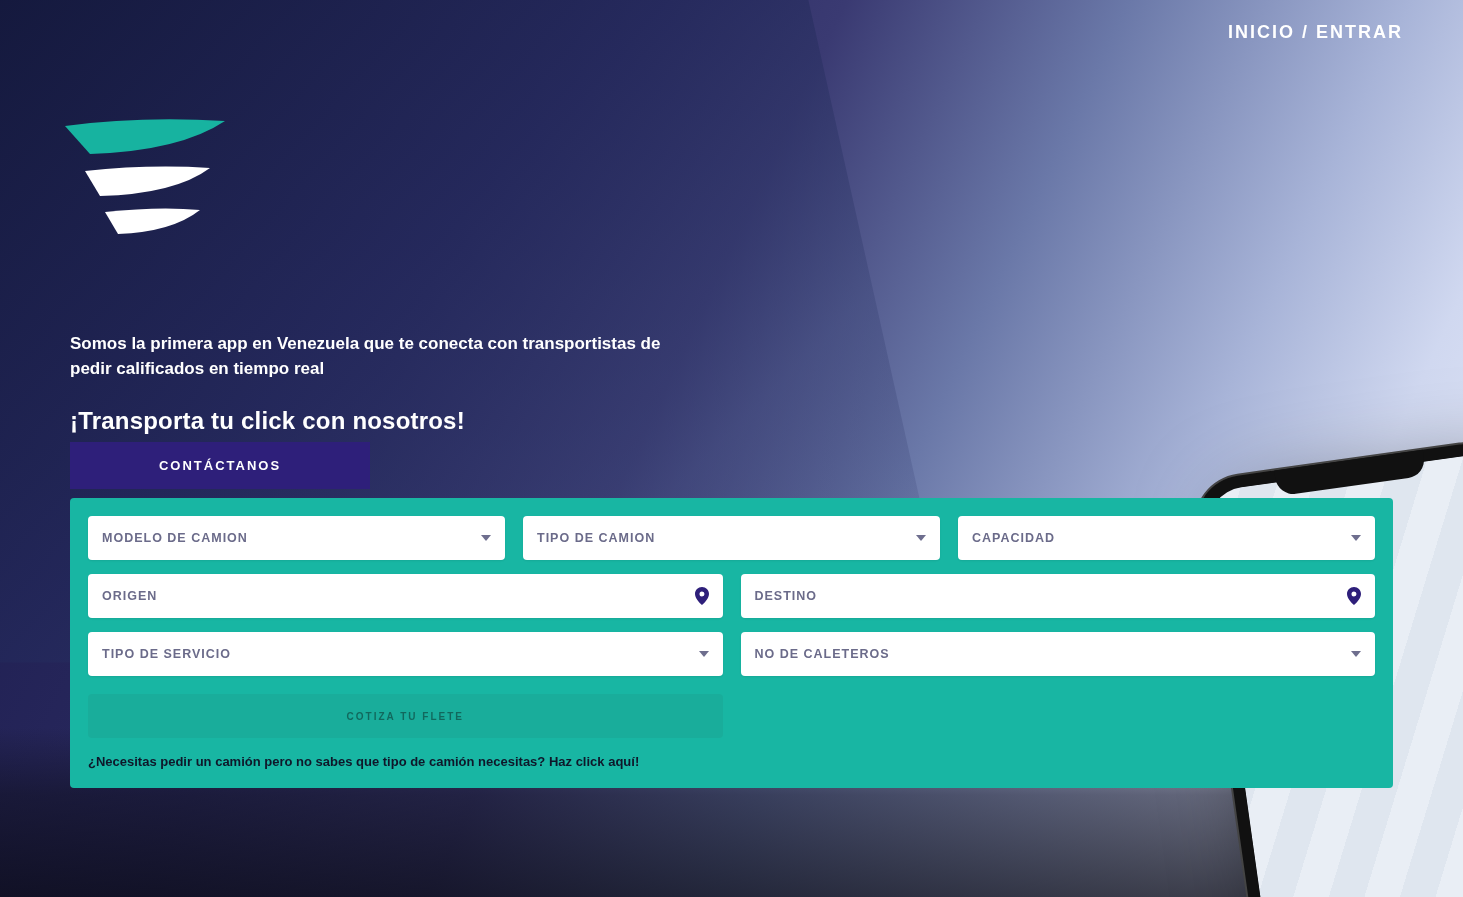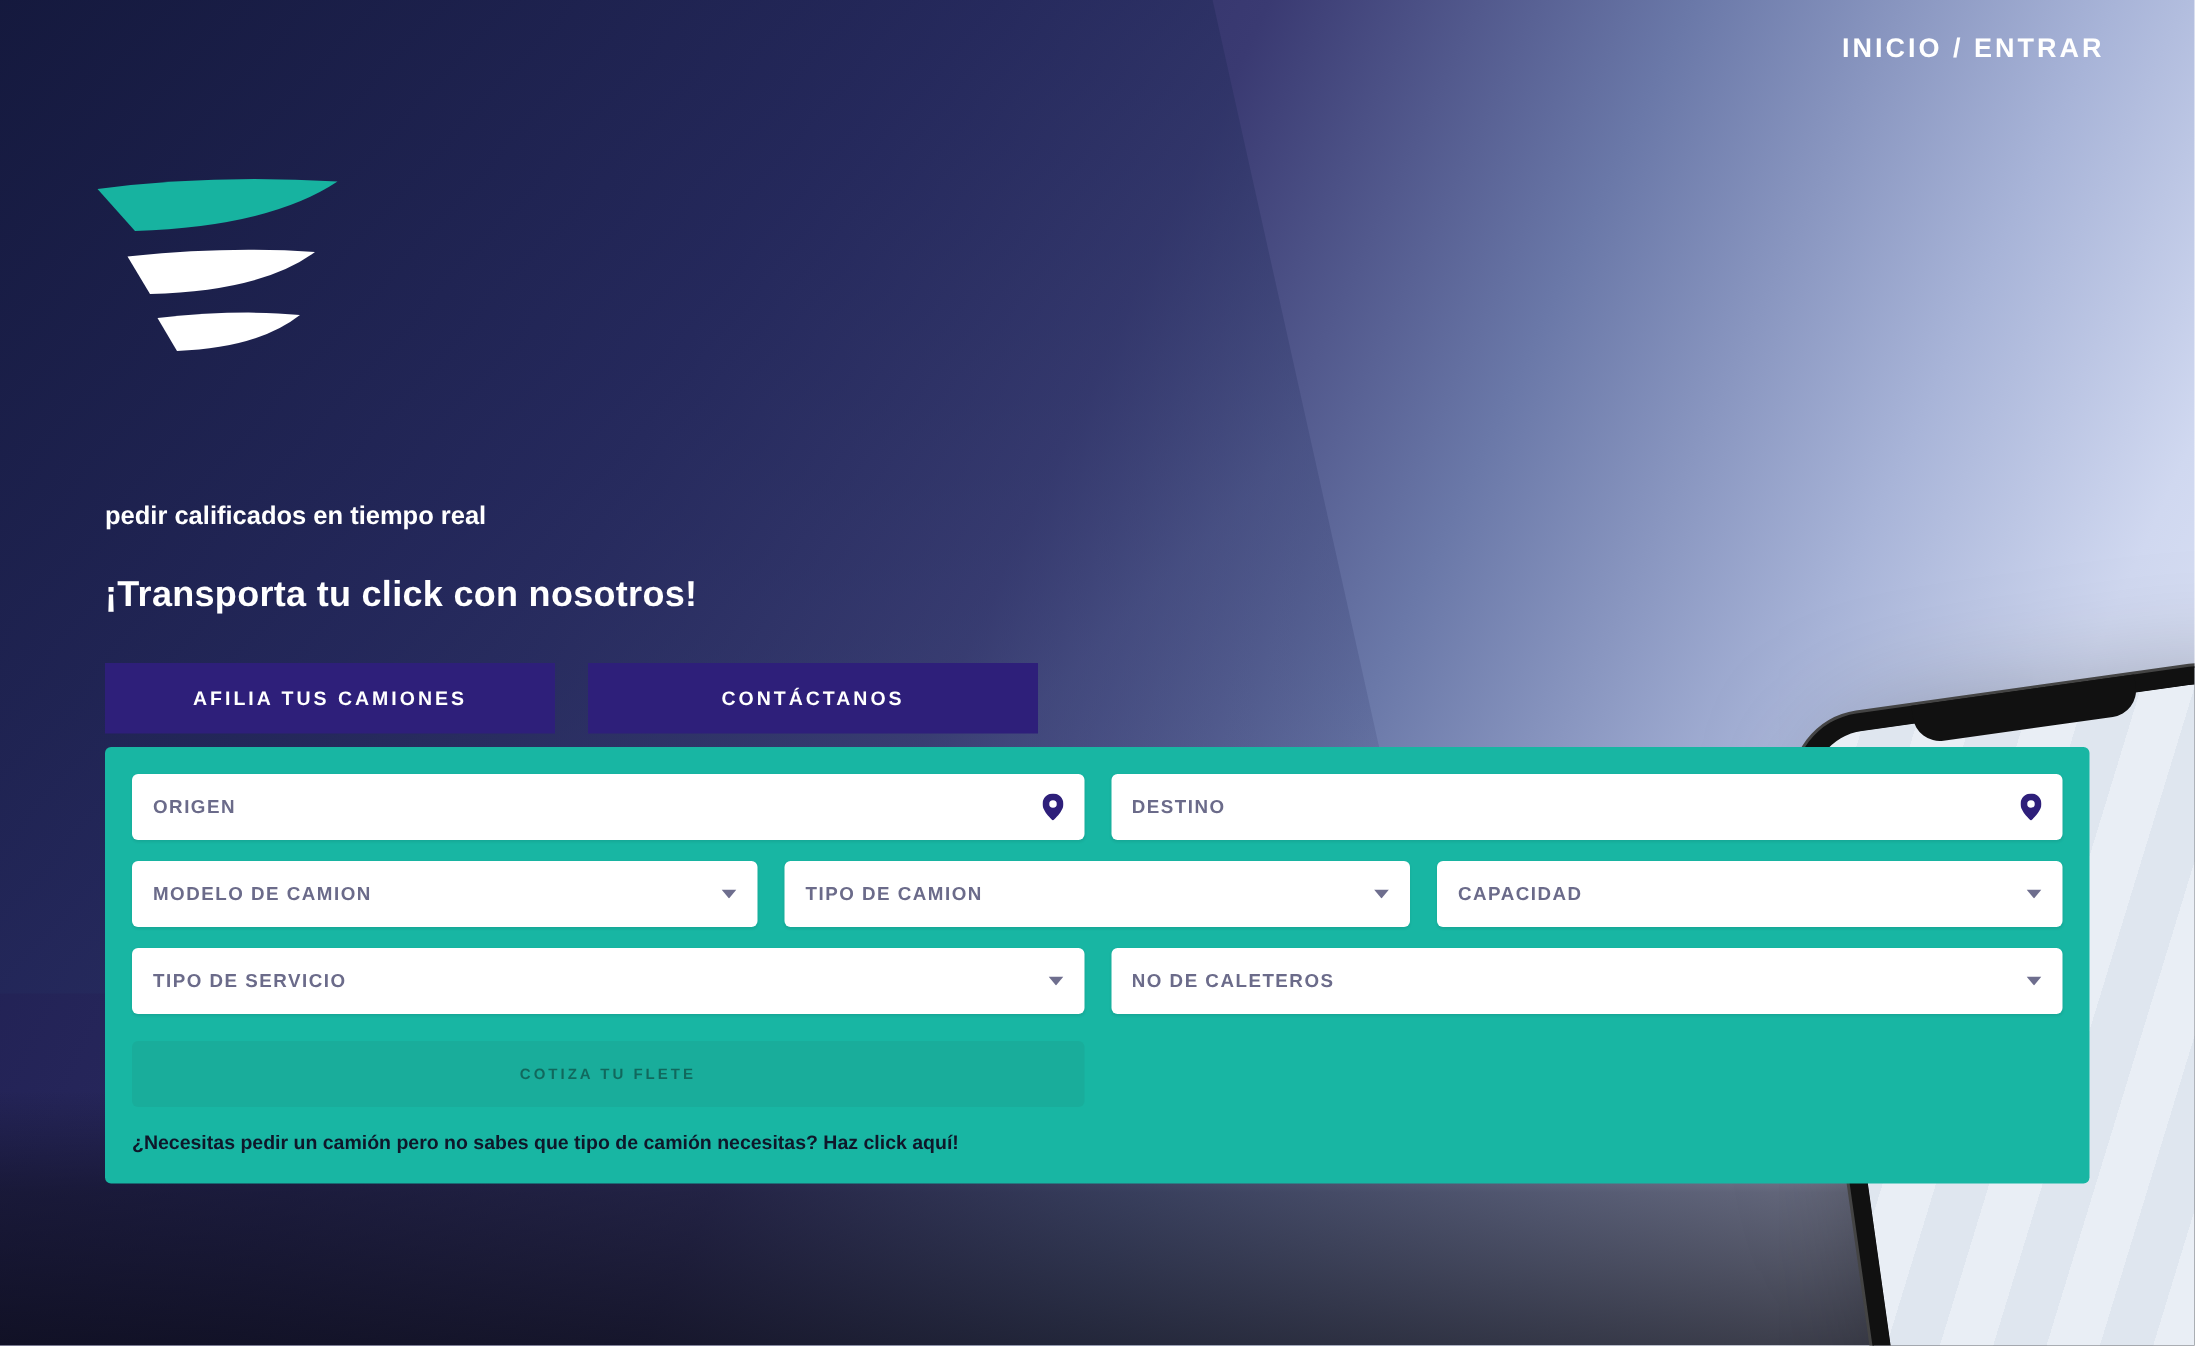--- a/index.html
+++ b/index.html
@@ -122,77 +122,77 @@
   <span class="wing">
     <svg width="170" height="140" viewBox="0 0 170 140">
       <path d="M5 10 Q80 0 165 5 Q120 35 30 38 Z" fill="#17b3a0"></path>
       <path d="M25 55 Q90 48 150 52 Q115 78 40 80 Z" fill="#ffffff"></path>
       <path d="M45 96 Q100 90 140 94 Q112 116 58 118 Z" fill="#ffffff"></path>
     </svg>
   </span>
 </div>
 
 <div class="copy">
+  <p>Somos la primera app en Venezuela que te conecta con transportistas de</p>
   <p>pedir calificados en tiempo real</p>
   <h2>¡Transporta tu click con nosotros!</h2>
 </div>
 
 <div class="ctas">
-  <button class="cta">AFILIA TUS CAMIONES</button>
   <button class="cta">CONTÁCTANOS</button>
 </div>
 
 <div class="panel">
+
+  <div class="row">
+    <div class="field select">
+      <span class="ph">MODELO DE CAMION</span>
+      <span class="right-icon caret-icon">
+        <svg width="10" height="6" viewBox="0 0 10 6">
+            <path fill="#6e6e8e" d="M0 0l5 6 5-6z"></path>
+          </svg>
+      </span>
+    </div>
+    <div class="field select">
+      <span class="ph">TIPO DE CAMION</span>
+      <span class="right-icon caret-icon">
+        <svg width="10" height="6" viewBox="0 0 10 6">
+            <path fill="#6e6e8e" d="M0 0l5 6 5-6z"></path>
+          </svg>
+      </span>
+    </div>
+    <div class="field select">
+      <span class="ph">CAPACIDAD</span>
+      <span class="right-icon caret-icon">
+        <svg width="10" height="6" viewBox="0 0 10 6">
+            <path fill="#6e6e8e" d="M0 0l5 6 5-6z"></path>
+          </svg>
+      </span>
+    </div>
+  </div>
 
   <div class="row two">
     <div class="field">
       <span class="ph">ORIGEN</span>
       <span class="right-icon pin-icon">
         <svg width="14" height="18" viewBox="0 0 14 18">
             <path fill="#2e1f7a" d="M7 0C3.1 0 0 3.1 0 7c0 5.2 7 11 7 11s7-5.8 7-11C14 3.1 10.9 0 7 0zm0 9.5A2.5 2.5 0 117 4.5a2.5 2.5 0 010 5z"></path>
           </svg>
       </span>
     </div>
     <div class="field">
       <span class="ph">DESTINO</span>
       <span class="right-icon pin-icon">
         <svg width="14" height="18" viewBox="0 0 14 18">
             <path fill="#2e1f7a" d="M7 0C3.1 0 0 3.1 0 7c0 5.2 7 11 7 11s7-5.8 7-11C14 3.1 10.9 0 7 0zm0 9.5A2.5 2.5 0 117 4.5a2.5 2.5 0 010 5z"></path>
           </svg>
       </span>
     </div>
   </div>
 
-  <div class="row">
-    <div class="field select">
-      <span class="ph">MODELO DE CAMION</span>
-      <span class="right-icon caret-icon">
-        <svg width="10" height="6" viewBox="0 0 10 6">
-            <path fill="#6e6e8e" d="M0 0l5 6 5-6z"></path>
-          </svg>
-      </span>
-    </div>
-    <div class="field select">
-      <span class="ph">TIPO DE CAMION</span>
-      <span class="right-icon caret-icon">
-        <svg width="10" height="6" viewBox="0 0 10 6">
-            <path fill="#6e6e8e" d="M0 0l5 6 5-6z"></path>
-          </svg>
-      </span>
-    </div>
-    <div class="field select">
-      <span class="ph">CAPACIDAD</span>
-      <span class="right-icon caret-icon">
-        <svg width="10" height="6" viewBox="0 0 10 6">
-            <path fill="#6e6e8e" d="M0 0l5 6 5-6z"></path>
-          </svg>
-      </span>
-    </div>
-  </div>
-
   <div class="row last">
     <div class="field select">
       <span class="ph">TIPO DE SERVICIO</span>
       <span class="right-icon caret-icon">
         <svg width="10" height="6" viewBox="0 0 10 6">
             <path fill="#6e6e8e" d="M0 0l5 6 5-6z"></path>
           </svg>
       </span>
     </div>
     <div class="field select">

